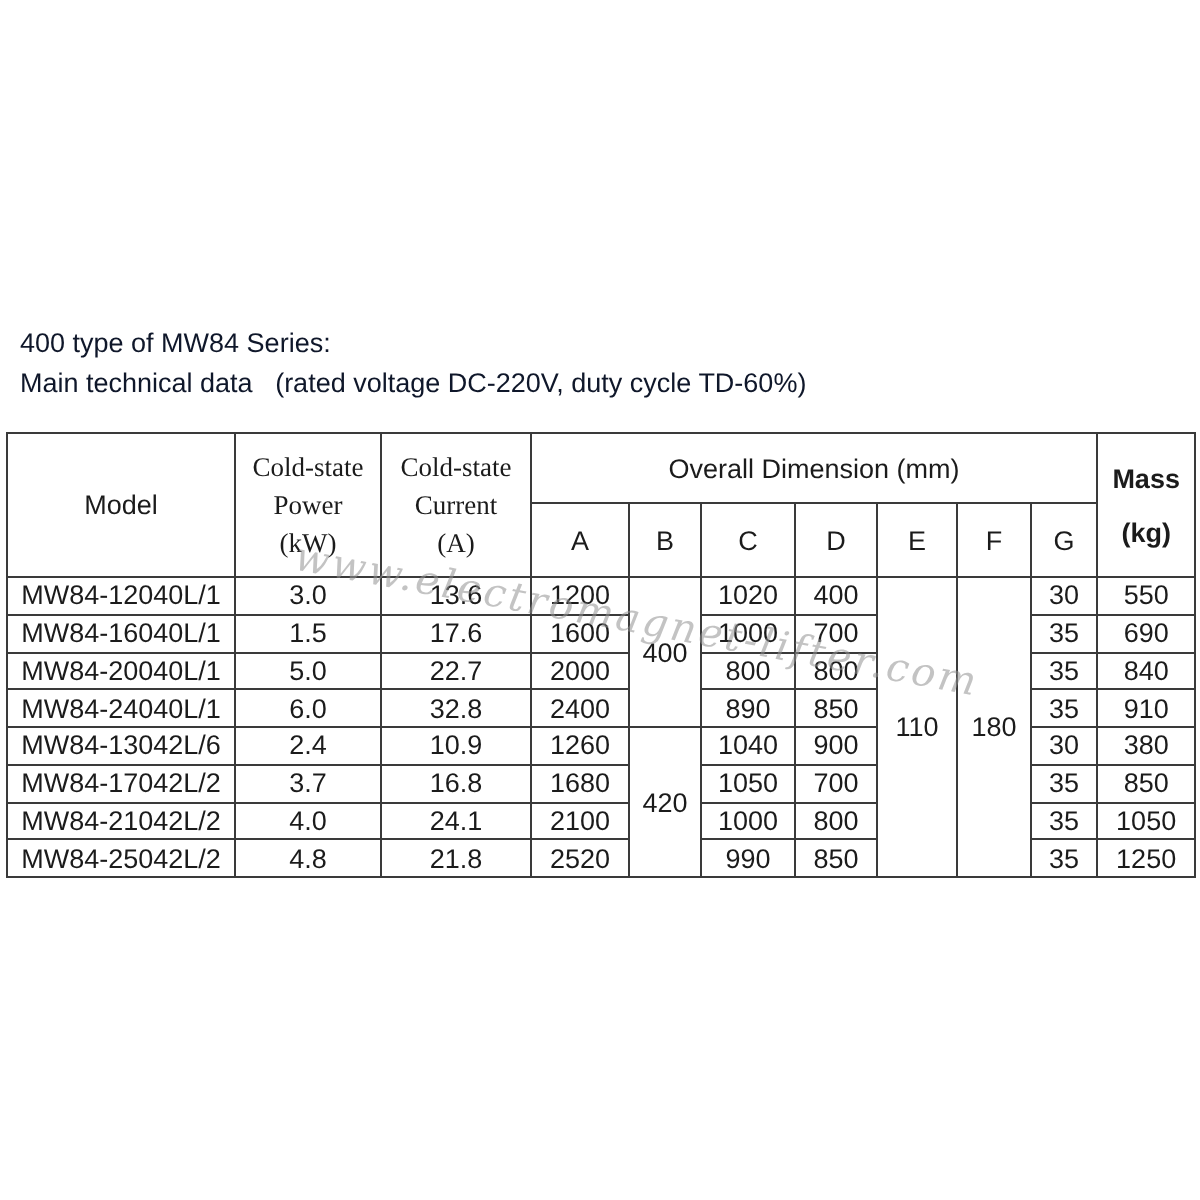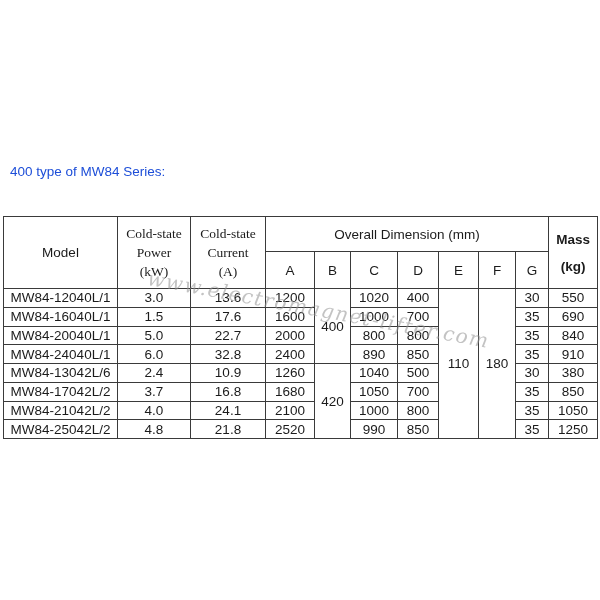--- a/index.html
+++ b/index.html
@@ -7,21 +7,21 @@
     width: 600px; height: 600px;
     background: #ffffff;
     font-family: "Liberation Sans", "DejaVu Sans", sans-serif;
     color: #1b1b1b;
     overflow: hidden;
   }
   .page { position: relative; width: 600px; height: 600px; background: #ffffff; }
 
   .titles {
     position: absolute; left: 10px; top: 162px;
-    font-size: 13.5px; line-height: 20px; color: #1d4ed8;
+    font-size: 13.5px; line-height: 20px; color: #0f172a;
   }
   .titles .line { white-space: pre; }
 
   .watermark {
     position: absolute; left: 150px; top: 266px;
     font-family: "DejaVu Serif", serif;
     font-style: italic;
     font-size: 20px;
     letter-spacing: 1.5px;
     color: rgba(145, 145, 145, 0.55);
@@ -56,20 +56,21 @@
   td.model     { text-align: left; padding-left: 6px; }
   td.masshead  { white-space: pre-line; line-height: 27px; font-weight: bold; }
 </style>
 </head>
 <body>
 
 <div class="page">
 
   <div class="titles">
     <div class="line">400 type of MW84 Series:</div>
+    <div class="line">Main technical data   (rated voltage DC-220V, duty cycle TD-60%)</div>
   </div>
 
   <div class="watermark">www.electromagnet-lifter.com</div>
 
   <table class="spec">
     <colgroup>
       <col style="width:114px">
         <col style="width:73px">
         <col style="width:75px">
       <col style="width:49px">
@@ -147,21 +148,21 @@
         <td>35</td>
         <td>910</td>
       </tr>
       <tr class="datarow">
         <td class="model">MW84-13042L/6</td>
         <td>2.4</td>
         <td>10.9</td>
         <td>1260</td>
         <td rowspan="4">420</td>
         <td>1040</td>
-        <td>500</td>
+        <td>900</td>
         <td>30</td>
         <td>380</td>
       </tr>
       <tr class="datarow">
         <td class="model">MW84-17042L/2</td>
         <td>3.7</td>
         <td>16.8</td>
         <td>1680</td>
         <td>1050</td>
         <td>700</td>

